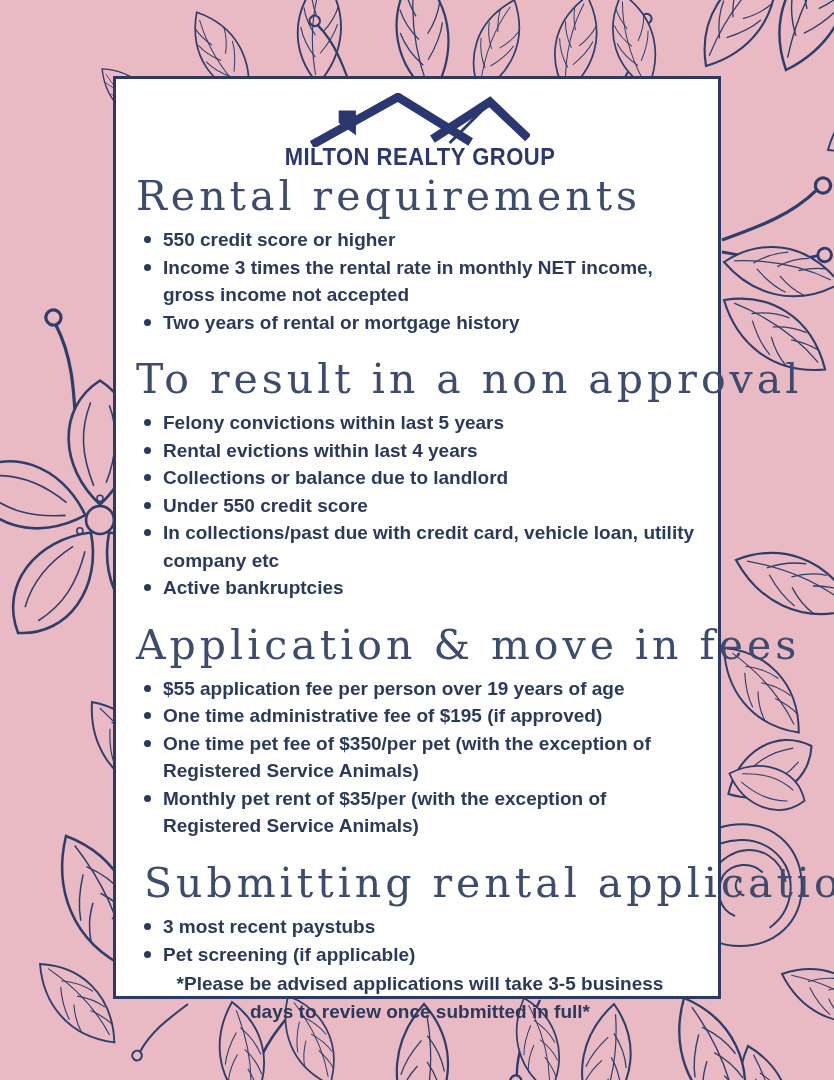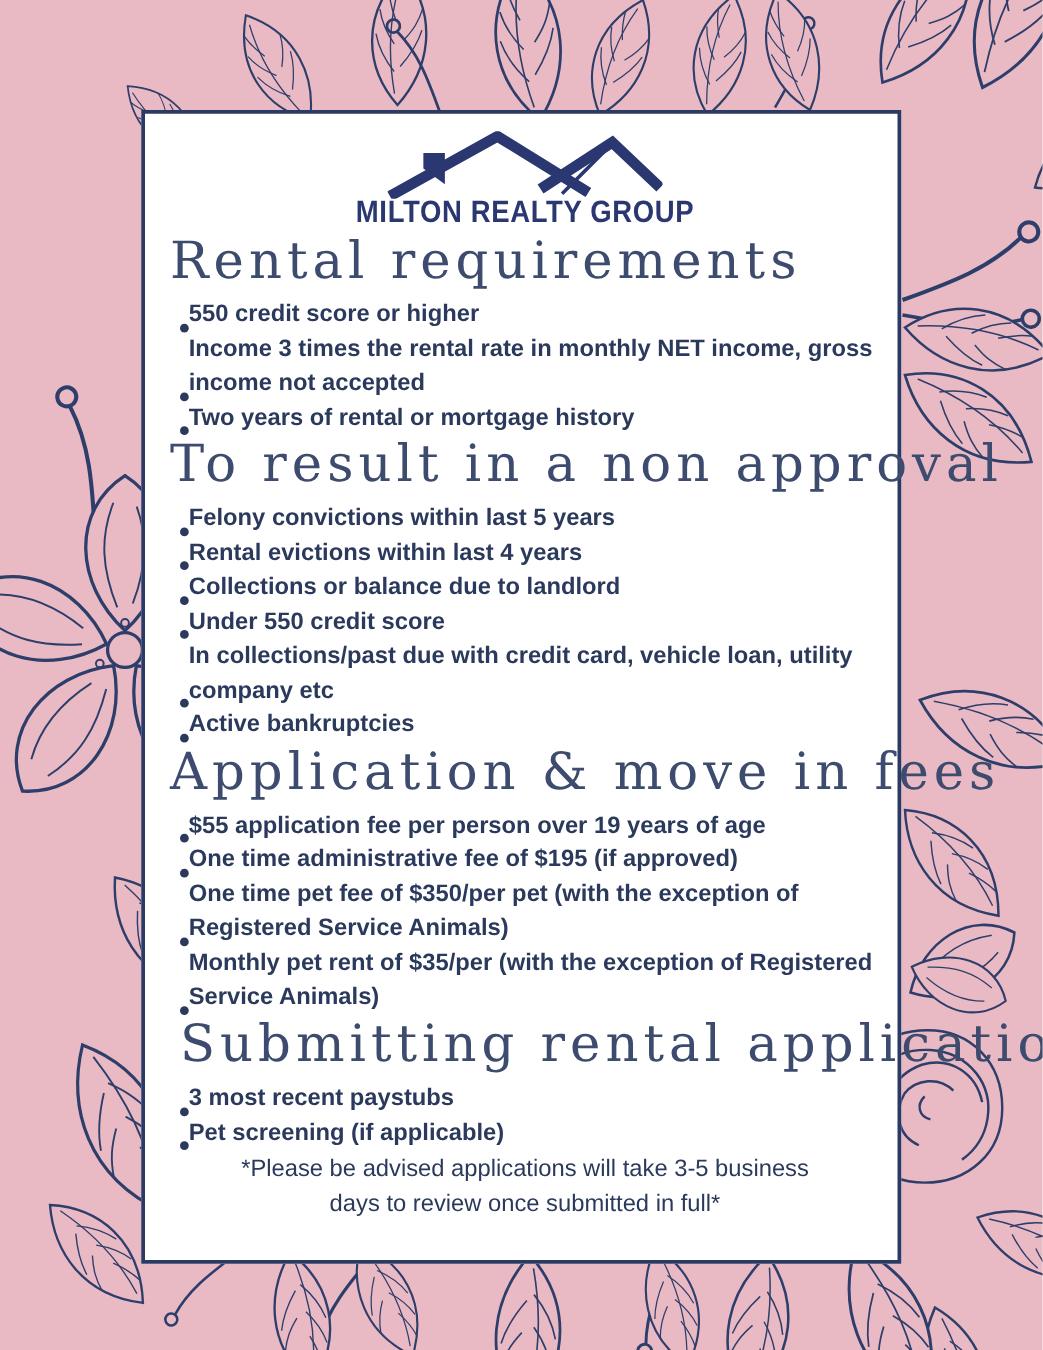--- a/index.html
+++ b/index.html
@@ -18,53 +18,53 @@
     overflow:hidden;
     font-family:"Liberation Sans",sans-serif;
   }
   .floral{
     position:absolute;inset:0;width:834px;height:1080px;z-index:0;
     pointer-events:none;
   }
   .floral path,.floral circle{stroke:var(--ink);fill:none;}
   .floral .fillp{fill:var(--bg-pink);}
   .card{
-    position:absolute;left:113px;top:88px;width:608px;height:923px;
+    position:absolute;left:113px;top:76px;width:608px;height:923px;
     background:#ffffff;border:3px solid var(--card-border);z-index:2;
     padding:12px 8px 0 14px;
   }
   .logo-wrap{text-align:center;margin:2px 0 4px 0;}
   .logo-roof{display:block;margin:0 auto;}
   .logo-text{
     font-family:"Liberation Sans",sans-serif;
     font-weight:bold;font-size:22px;letter-spacing:0.5px;
     color:var(--logo-navy);margin-top:-4px;
     transform:scaleY(1.12);transform-origin:top center;
   }
   h2.heading{
     font-family:"DejaVu Serif","Liberation Serif",serif;
     font-weight:400;color:var(--heading-navy);
     font-size:41px;letter-spacing:4px;line-height:1.15;
     margin:0 0 6px 6px;white-space:nowrap;
   }
-  .sec{}
+  .sec{margin-top:20px;}
   .sec:first-of-type{margin-top:2px;}
   ul.bullets{list-style:none;margin:2px 0 0 0;padding:0 4px 0 14px;max-width:578px;}
   ul.bullets li{
-    display:flex;align-items:flex-end;gap:0;
+    display:flex;align-items:flex-start;gap:12px;
     color:var(--text-navy);font-size:19px;font-weight:600;
     line-height:27.5px;
   }
   .dot{
     flex:0 0 auto;width:7px;height:7px;border-radius:50%;
     background:var(--text-navy);margin-top:10px;
   }
   .footnote{
     text-align:center;color:var(--text-navy);
-    font-size:19px;font-weight:400;line-height:27.5px;
+    font-size:19px;font-weight:700;line-height:27.5px;
     margin-top:2px;
   }
 </style>
 </head>
 <body>
 
 <svg class="floral" viewBox="0 0 834 1080" xmlns="http://www.w3.org/2000/svg" stroke-width="1.7">
   <defs>
     <g id="leaf">
       <path class="fillp" d="M0 0 C-26 -24 -34 -62 -6 -98 C24 -66 20 -28 0 0 Z"></path>

